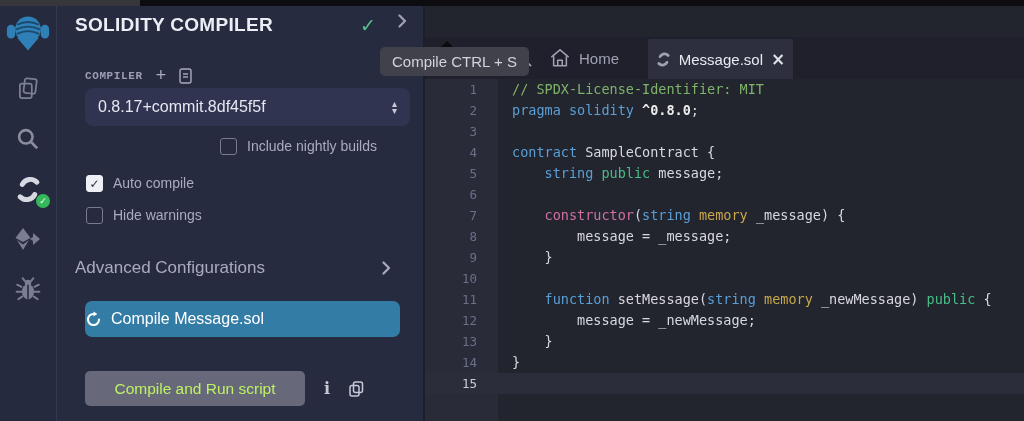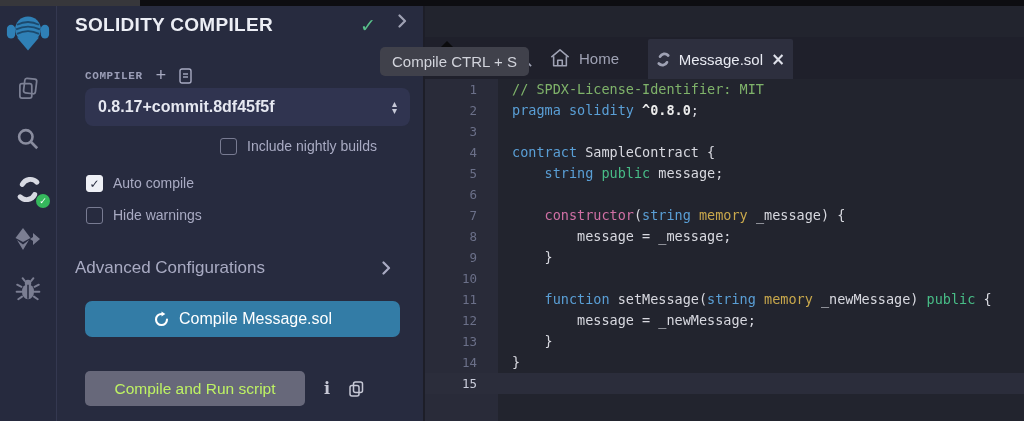--- a/index.html
+++ b/index.html
@@ -26,36 +26,36 @@
   .p-header { position:absolute; top:8px; left:18px; right:16px; height:32px; display:flex; align-items:flex-start; }
   .p-title { flex:1; font-size:19px; font-weight:bold; color:#eceef5; letter-spacing:.3px; }
   .hdr-check { color:#58c08a; font-size:19px; font-weight:bold; font-family:"DejaVu Sans",sans-serif; }
   .hdr-chevron { margin-left:22px; display:flex; }
 
   .p-compiler-row { position:absolute; top:62px; left:28px; display:flex; align-items:center; gap:13px;font-family:Liberation Mono, monospace; }
   .p-compiler-label { font-size:11px; font-weight:bold; color:#9a9db6; letter-spacing:.6px; }
   .mini-plus { color:#a8abc2; font-size:18px; line-height:14px; cursor:pointer; }
   .mini-doc { cursor:pointer; display:flex; }
 
-  .p-select { position:absolute; top:82px; left:28px; width:325px; height:38px; background:#303450; border-radius:8px; display:flex; align-items:center; padding:0 13px; cursor:pointer;font-weight:bold; }
+  .p-select { position:absolute; top:82px; left:28px; width:325px; height:38px; background:#303450; border-radius:8px; display:flex; align-items:center; padding:0 13px; cursor:pointer; }
   .p-select-value { flex:1; font-size:16px; color:#e6e8f1; }
   .sel-arrows { display:flex; flex-direction:column; align-items:center; color:#c7c9d8; font-size:10px; line-height:7px; font-family:"DejaVu Sans",sans-serif; }
 
   .chk-row { position:absolute; display:flex; align-items:flex-start; gap:10px; cursor:pointer; }
   .checkbox { width:17px; height:17px; border:1px solid #787b92; border-radius:3px; background:transparent; flex-shrink:0;
               display:flex; align-items:center; justify-content:center; font-size:12px; font-weight:bold;
               color:transparent; font-family:"DejaVu Sans",sans-serif; }
   .checkbox.checked { background:#eef0f6; border-color:#eef0f6; color:#272b3f; }
   .chk-label { font-size:14px; color:#a9abc3; }
 
   .p-advanced { position:absolute; top:252px; left:18px; right:32px; display:flex; align-items:center; justify-content:space-between; cursor:pointer; }
   .p-advanced-label { font-size:17px; color:#a9abc3; }
 
   .btn-compile { position:absolute; top:295px; left:28px; width:315px; height:36px; background:#337ca6; border:none; border-radius:7px;
-                 color:#fff; font-size:16px; font-family:"Liberation Sans",sans-serif; display:flex; align-items:center; justify-content:center; gap:9px; cursor:pointer; }
+                 color:#fff; font-size:16px; font-family:"Liberation Sans",sans-serif; display:flex; align-items:center; justify-content:flex-start; gap:9px; cursor:pointer; }
   .run-row { position:absolute; top:365px; left:28px; display:flex; align-items:center; gap:19px; }
   .btn-run { width:220px; height:35px; background:#67687a; border:none; border-radius:5px; color:#bef264; font-size:15.5px;
              font-family:"Liberation Sans",sans-serif; cursor:pointer; }
   .icon-info { font-family:"DejaVu Serif",serif; font-weight:bold; font-size:16px; color:#c6c8d5; cursor:pointer; }
   .icon-copy { display:flex; cursor:pointer; }
 
   
   .editor { flex:1; display:flex; flex-direction:column; background:#22242e; min-width:0; }
   .tabbar { height:42px; background:#1f202b; display:flex; align-items:center; position:relative; flex-shrink:0;margin-top:31px; }
   .tab-play { margin-left:15px; cursor:pointer; display:flex; }

